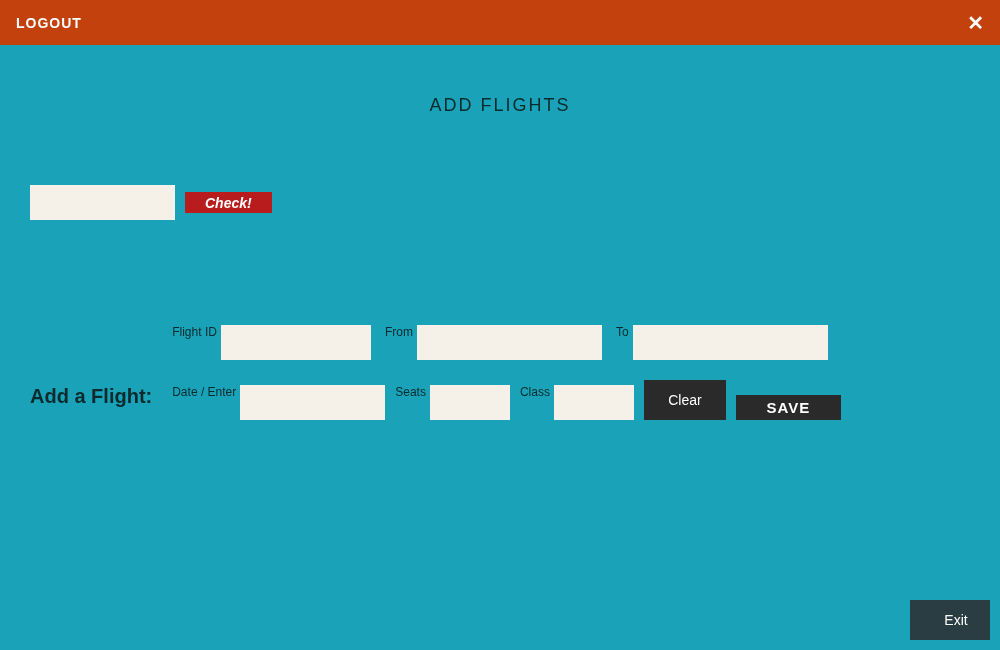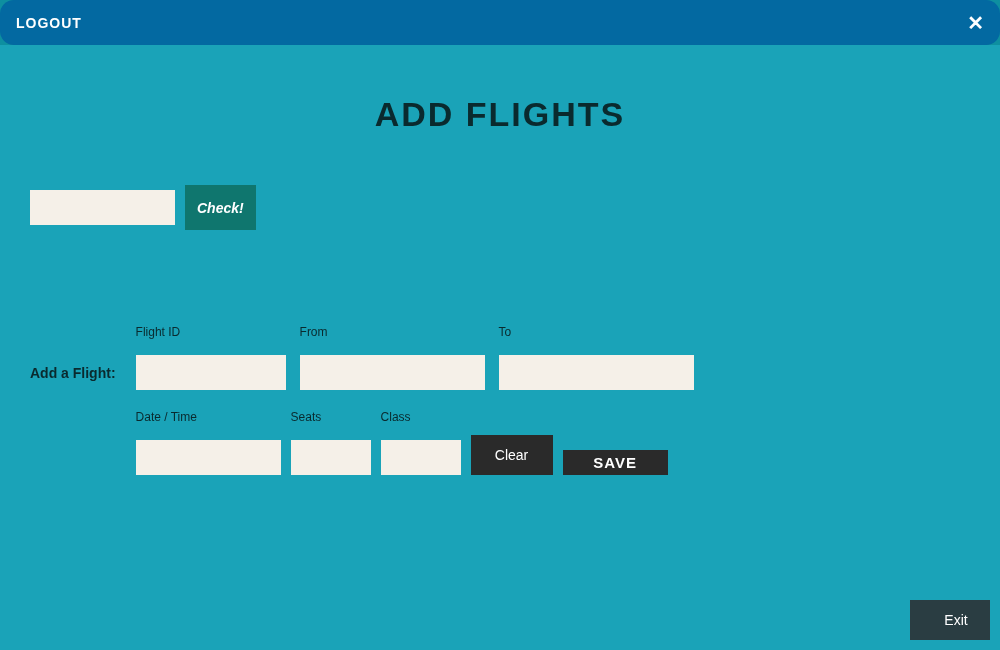--- a/index.html
+++ b/index.html
@@ -13,26 +13,25 @@
       height: 650px;
       overflow: hidden;
       font-family: Arial, sans-serif;
       background: #0e8fa0;
     }
 
     
     .header-bar {
       width: 100%;
       height: 45px;
-      background: #0369a1;
+      background: #c2410c;
       display: flex;
       align-items: center;
       justify-content: space-between;
       padding: 0 16px;
-      border-radius: 14px;
     }
 
     .header-title {
       color: #ffffff;
       font-size: 14px;
       font-weight: bold;
       letter-spacing: 1px;
     }
 
     .close-btn {
@@ -52,22 +51,22 @@
       background: #1aa3b8;
       position: relative;
       display: flex;
       flex-direction: column;
       align-items: center;
     }
 
     
     .page-title {
       color: #0a2a2e;
-      font-size: 34px;
-      font-weight: bold;
+      font-size: 18px;
+      font-weight: normal;
       letter-spacing: 2px;
       margin-top: 50px;
       margin-bottom: 30px;
     }
 
     
     .admin-section {
       position: absolute;
       top: 140px;
       left: 30px;
@@ -91,67 +90,66 @@
       width: 145px;
       height: 35px;
       background: #f5f0e8;
       border: none;
       outline: none;
       padding: 0 8px;
       font-size: 13px;
     }
 
     .check-btn {
-      background: #0f766e;
-      color: #ffffff;
-      border: none;
-      padding: 0 12px;
-      height: 45px;
+      background: #b91c1c;
+      color: #ffffff;
+      border: none;
+      padding: 0 20px;
+      height: 21px;
       font-size: 14px;
       font-style: italic;
       cursor: pointer;
       font-weight: bold;
     }
 
     
     .add-flight-section {
       position: absolute;
       top: 280px;
       left: 30px;
       display: flex;
       align-items: flex-start;
       gap: 0;
     }
 
     .add-flight-label {
       color: #0a2a2e;
-      font-size: 14px;
-      font-weight: bold;
-      margin-top: 40px;
+      font-size: 20px;
+      font-weight: bold;
+      margin-top: 60px;
       white-space: nowrap;
     }
 
     .form-fields {
       display: flex;
       flex-direction: column;
       margin-left: 20px;
     }
 
     
     .fields-row-1 {
       display: flex;
       align-items: flex-end;
       gap: 14px;
       margin-bottom: 20px;
     }
 
     .field-group {
       display: flex;
-      flex-direction: column;
-      gap: 16px;
+      gap: 4px;
       justify-content: space-between;
     }
 
     .field-label {
       color: #0a2a2e;
       font-size: 12px;
     }
 
     .field-input {
       background: #f5f0e8;
@@ -270,21 +268,21 @@
           <input class="field-input input-from" type="text" style="">
         </div>
         <div class="field-group">
           <label class="field-label">To</label>
           <input class="field-input input-to" type="text" style="">
         </div>
       </div>
 
       <div class="fields-row-2">
         <div class="field-group">
-          <label class="field-label">Date / Time</label>
+          <label class="field-label">Date / Enter</label>
           <input class="field-input input-datetime" type="text" style="">
         </div>
         <div class="field-group">
           <label class="field-label">Seats</label>
           <input class="field-input input-seats" type="text" style="">
         </div>
         <div class="field-group">
           <label class="field-label">Class</label>
           <input class="field-input input-class" type="text" style="">
         </div>

